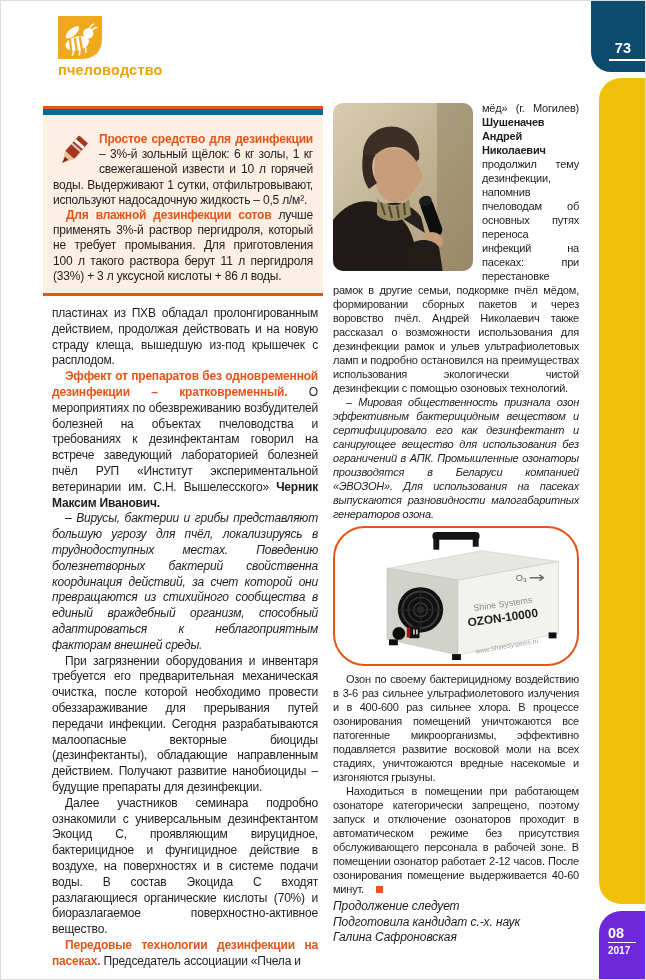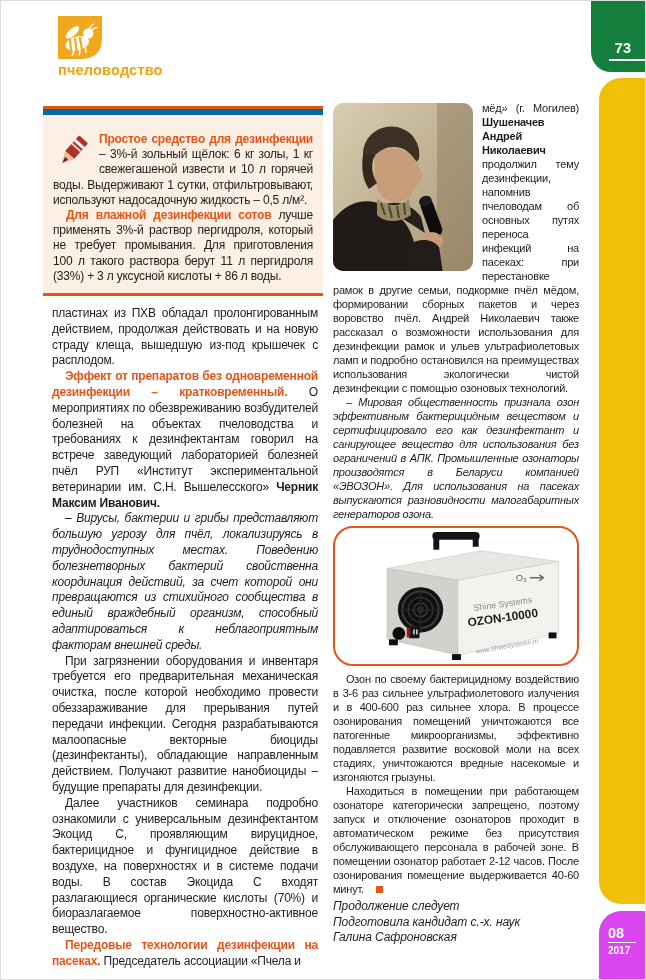--- a/index.html
+++ b/index.html
@@ -6,27 +6,27 @@
   .page{width:646px;height:980px;position:relative;overflow:hidden;background:#fff;
         border:1px solid #dcdcdc;box-sizing:border-box;
         font-family:"Liberation Sans",sans-serif;color:#1d1d1d}
 
   
   .header{position:absolute;left:57px;top:15px}
   .bee-badge{width:44px;height:43px;display:block}
   .section-label{margin-top:3px;font-size:14.5px;font-weight:bold;color:#f0a30b;letter-spacing:.2px}
 
   
-  .corner-top{position:absolute;top:0;right:0;width:54px;height:71px;background:#15803d;
+  .corner-top{position:absolute;top:0;right:0;width:54px;height:71px;background:#0c4a6e;
               border-bottom-left-radius:20px}
   .pagenum{position:absolute;right:0;bottom:11px;color:#fff;font-weight:bold;font-size:14.5px;
            padding:0 14px 3px 6px;border-bottom:2px solid #fff}
   .side-bar{position:absolute;top:77px;right:0;width:46px;height:826px;background:#f0c008;
             border-top-left-radius:22px;border-bottom-left-radius:22px}
-  .corner-bottom{position:absolute;top:910px;right:0;width:46px;height:70px;background:#d946ef;
+  .corner-bottom{position:absolute;top:910px;right:0;width:46px;height:70px;background:#6d28d9;
                  border-top-left-radius:22px;color:#fff}
   .issue-num{position:absolute;left:9px;top:14px;font-size:14.5px;font-weight:bold;
              border-bottom:1.5px solid #fff;padding:0 12px 1px 0}
   .issue-year{position:absolute;left:9px;top:34px;font-size:10px;font-weight:bold}
 
   
   .columns{position:absolute;left:42px;top:100px;display:flex;gap:10px}
   .col-left{width:280px}
   .col-right{width:246px}
   .col p{margin:0;text-align:justify;text-indent:13px}
@@ -44,21 +44,21 @@
   .tip-inner p + p{text-indent:13px}
   .tip-title,.tip-lead{color:#e4551a;font-weight:bold}
   .pencil{float:left;width:38px;height:38px;margin:2px 8px 2px 0}
   .pencil svg{display:block}
 
   
   .speaker-photo{float:left;width:140px;height:168px;margin:2px 9px 3px 0;border-radius:10px;
                  overflow:hidden;display:block}
   .speaker-photo svg{display:block}
   .device-frame{width:246px;height:140px;box-sizing:border-box;border:2.5px solid #e4551a;
-                border-radius:20px;margin:5px 0 6px;background:#fff;overflow:hidden;
+                border-radius:32px;margin:5px 0 6px;background:#fff;overflow:hidden;
                 display:flex;align-items:center;justify-content:center}
   .endmark{display:inline-block;width:7px;height:7px;background:#e4551a;margin-left:12px}
   .closing{font-size:12px;font-style:italic;text-align:left;line-height:15.5px;margin-top:3px;letter-spacing:-.1px}
 
   
   .logo{position:absolute;top:903px;left:412px;width:172px;color:#19130e;line-height:1}
   .logo-row1{display:flex;align-items:flex-start;height:25px}
   .logo-big{font-weight:bold;font-size:30px;line-height:24px;letter-spacing:-1.5px}
   .flash{width:13px;height:19px;margin:1px 0 0 1px;flex:none}
   .logo-script{font-family:"DejaVu Serif",serif;font-style:italic;font-weight:bold;color:#e4551a;

